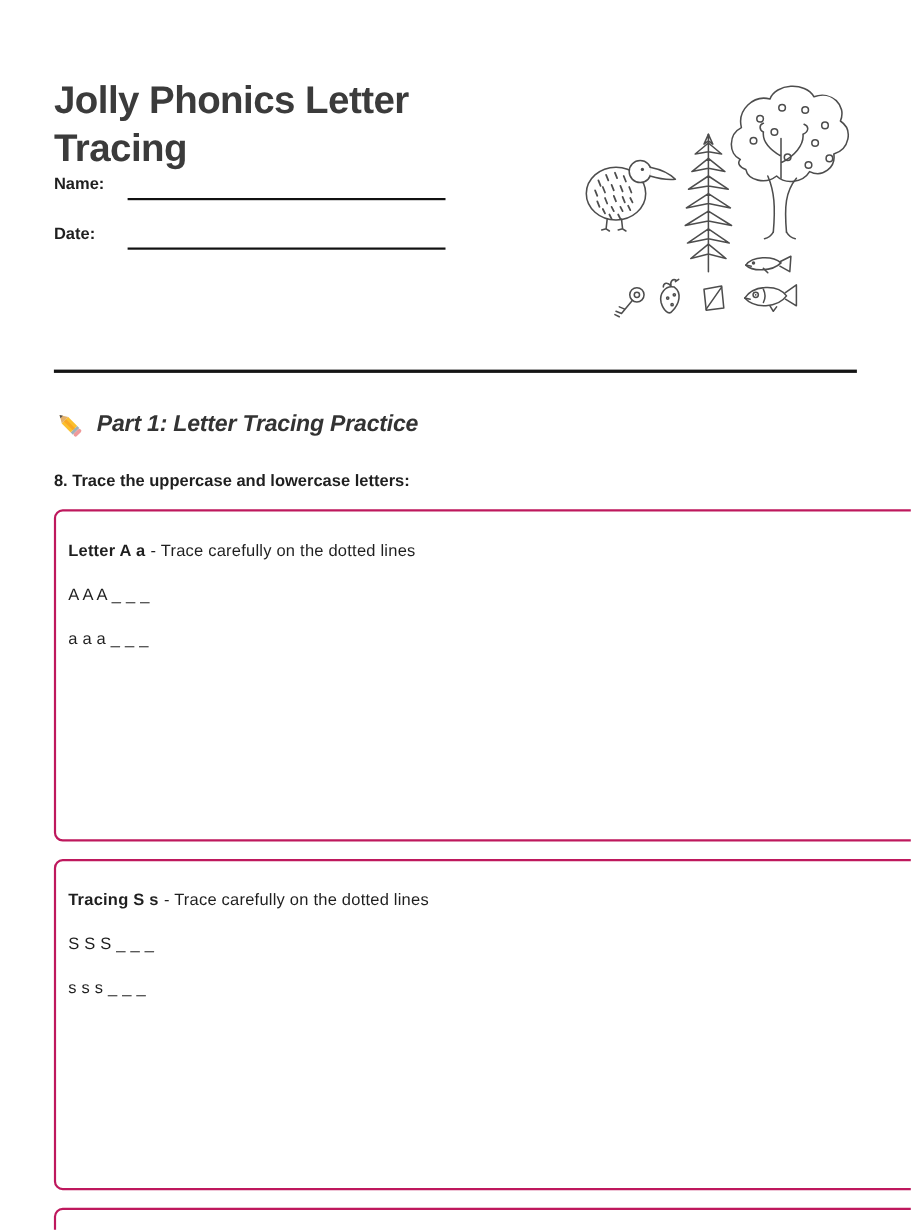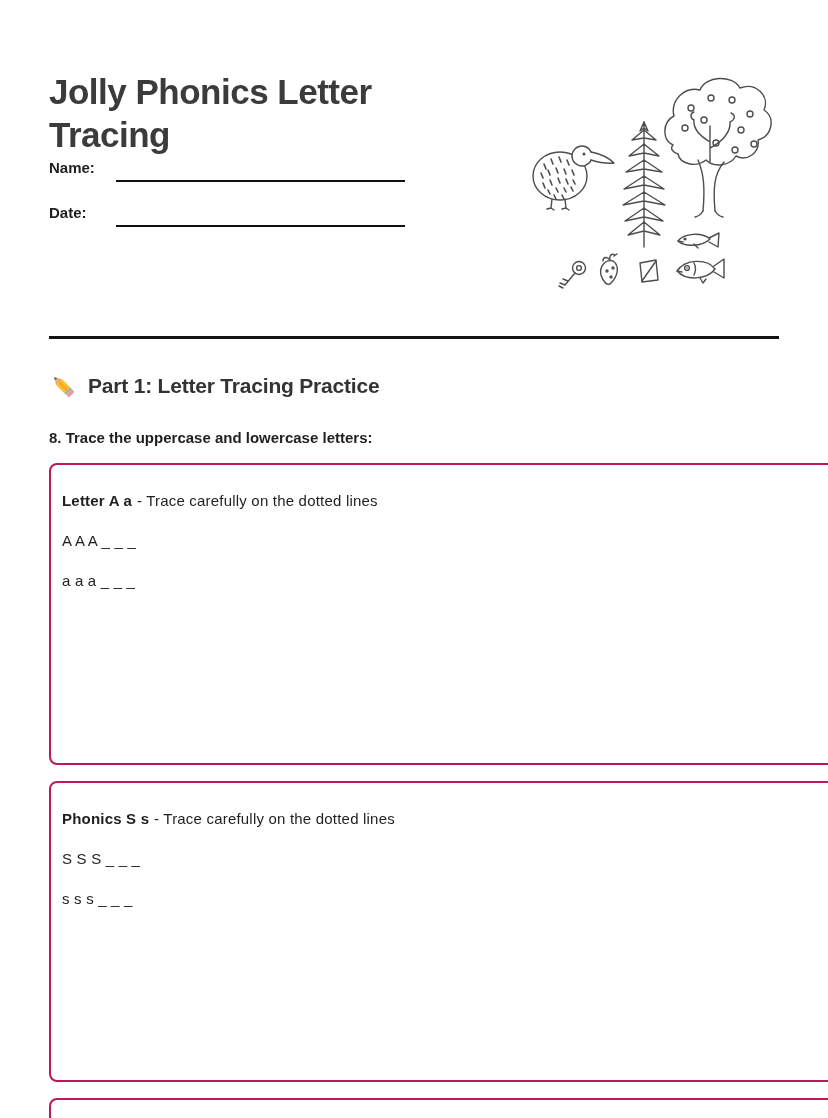--- a/index.html
+++ b/index.html
@@ -36,20 +36,21 @@
     width: 730px; height: 3px; background: #141414;
   }
 
   .part1-heading-row {
     position: absolute; left: 49px; top: 372px;
     display: flex; align-items: center; gap: 11px;
   }
   .part1-heading {
     font-size: 21px; font-weight: bold; color: #333;
     letter-spacing: -0.2px;
+    font-style: italic;
   }
 
   .part1-instruction {
     position: absolute; left: 49px; top: 429px;
     font-size: 15px; font-weight: bold; color: #1f1f1f;
   }
 
   .exercise-box {
     position: absolute; left: 49px; width: 815px;
     border: 2px solid #be185d; border-radius: 8px;
@@ -194,21 +195,21 @@
   <div class="exercise-box box-1">
     <div class="exercise-row">
       <span class="letter-label">Letter A a</span><span class="trace-note">- Trace carefully on the dotted lines</span>
     </div>
     <div class="exercise-row">A A A _ _ _</div>
     <div class="exercise-row">a a a _ _ _</div>
   </div>
 
   <div class="exercise-box box-2">
     <div class="exercise-row">
-      <span class="letter-label">Phonics S s</span><span class="trace-note">- Trace carefully on the dotted lines</span>
+      <span class="letter-label">Tracing S s</span><span class="trace-note">- Trace carefully on the dotted lines</span>
     </div>
     <div class="exercise-row">S S S _ _ _</div>
     <div class="exercise-row">s s s _ _ _</div>
   </div>
 
   <div class="exercise-box box-3"></div>
 
 </div>
 
 </body></html>

